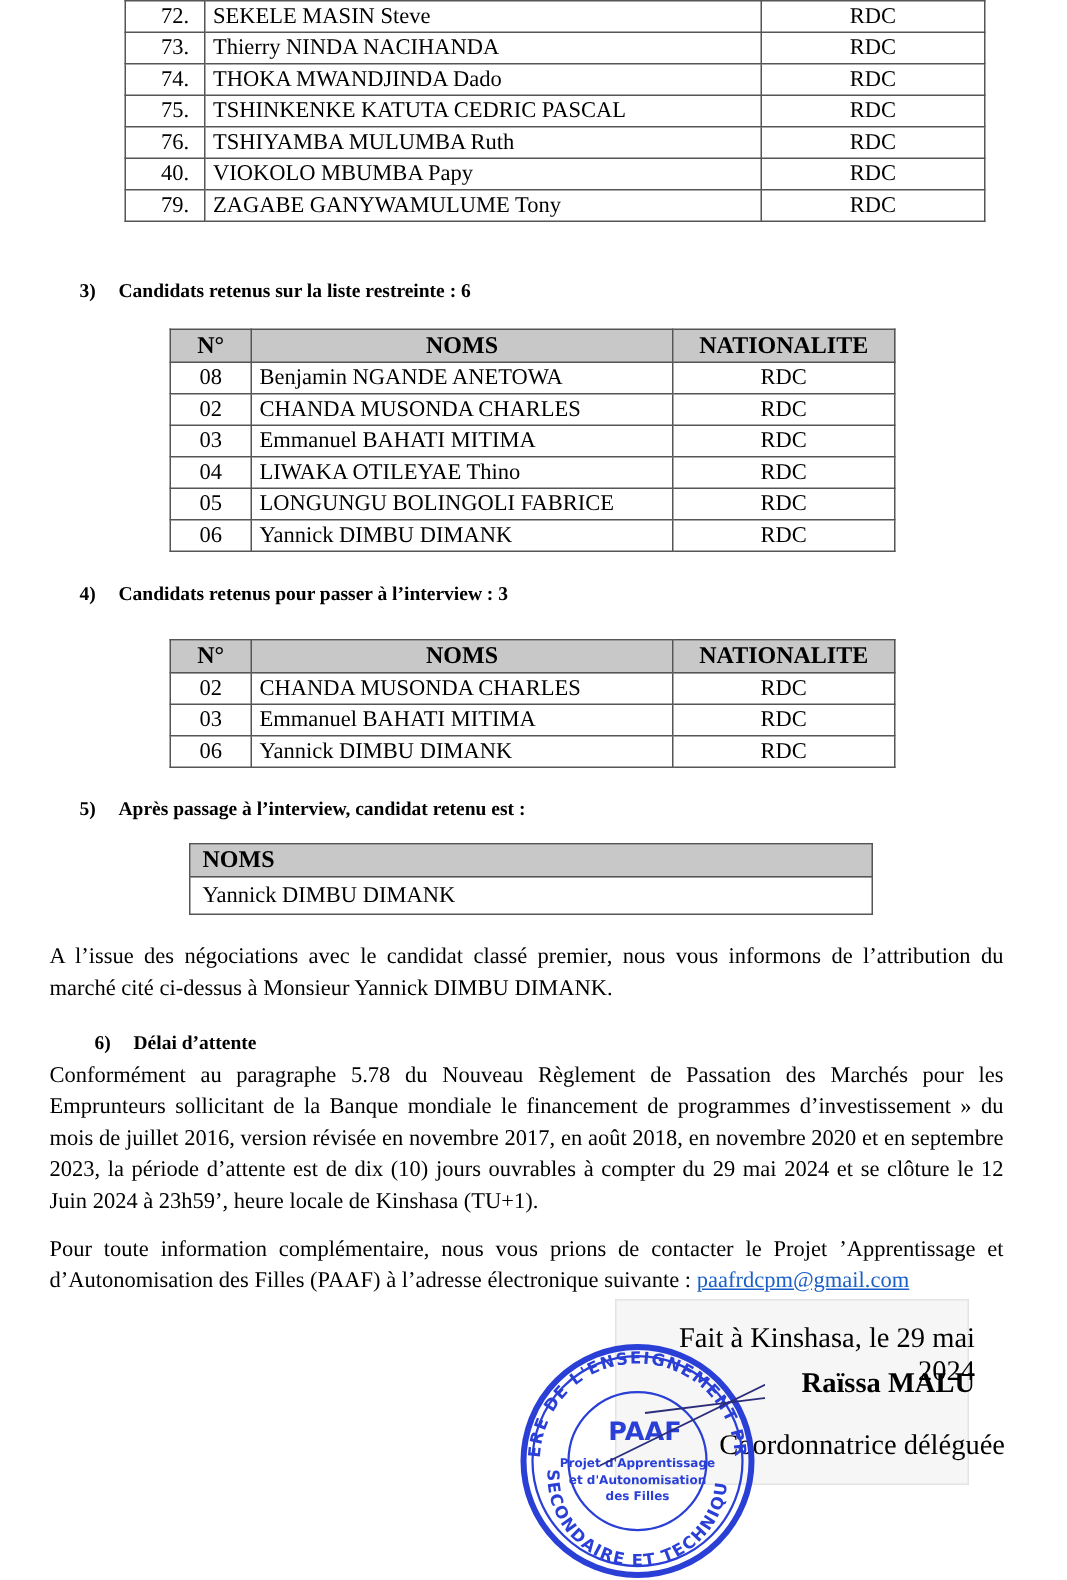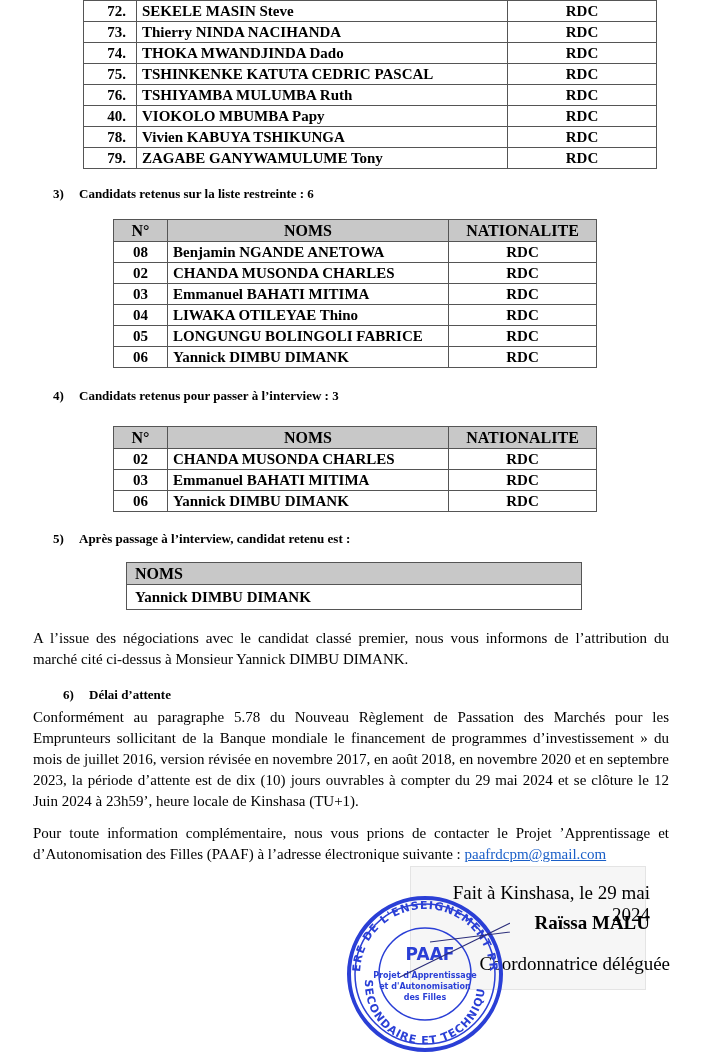--- a/index.html
+++ b/index.html
@@ -1,19 +1,19 @@
 <!DOCTYPE html>
 <html><head>
   <meta charset="utf-8">
   <style>
     html, body { margin: 0; padding: 0; background: #ffffff; }
     body { width: 711px; height: 1053px; position: relative; overflow: hidden;
       font-family: "Liberation Serif", serif; color: #000; font-size: 15px; }
     table { border-collapse: collapse; }
-    td, th { border: 1px solid #555; padding: 0 5px; height: 20px; line-height: 20px; font-weight: bold; }
+    td, th { border: 1px solid #555; padding: 0 5px; height: 20px; line-height: 20px; font-weight: normal; }
     .tbl1 { position: absolute; left: 83px; top: 0; width: 574px; }
     .tbl1 td.num { width: 37px; text-align: right; padding-right: 10px; }
     .tbl1 td.name { width: 360px; }
     .tbl1 td.nat { text-align: center; }
     .sect { position: absolute; left: 53px; font-weight: bold; font-size: 13px; }
     .sect .n { display: inline-block; width: 26px; }
     .tbl2 { position: absolute; left: 113px; width: 484px; }
     .tbl2 th { background: #c8c8c8; font-weight: bold; font-size: 16px; height: 21px; }
     .tbl2 td.num { width: 43px; text-align: center; }
     .tbl2 th.num { width: 43px; }
@@ -58,25 +58,20 @@
         <td class="num">76.</td>
         <td class="name">TSHIYAMBA MULUMBA Ruth</td>
         <td class="nat">RDC</td>
       </tr>
       <tr>
         <td class="num">40.</td>
         <td class="name">VIOKOLO MBUMBA Papy</td>
         <td class="nat">RDC</td>
       </tr>
       <tr>
-        <td class="num">78.</td>
-        <td class="name">Vivien KABUYA TSHIKUNGA</td>
-        <td class="nat">RDC</td>
-      </tr>
-      <tr>
         <td class="num">79.</td>
         <td class="name">ZAGABE GANYWAMULUME Tony</td>
         <td class="nat">RDC</td>
       </tr>
     </tbody>
 </table>
 
 <div class="sect" style="top:186px">
   <span class="n">3)</span><span>Candidats retenus sur la liste restreinte : 6</span>
 </div>

